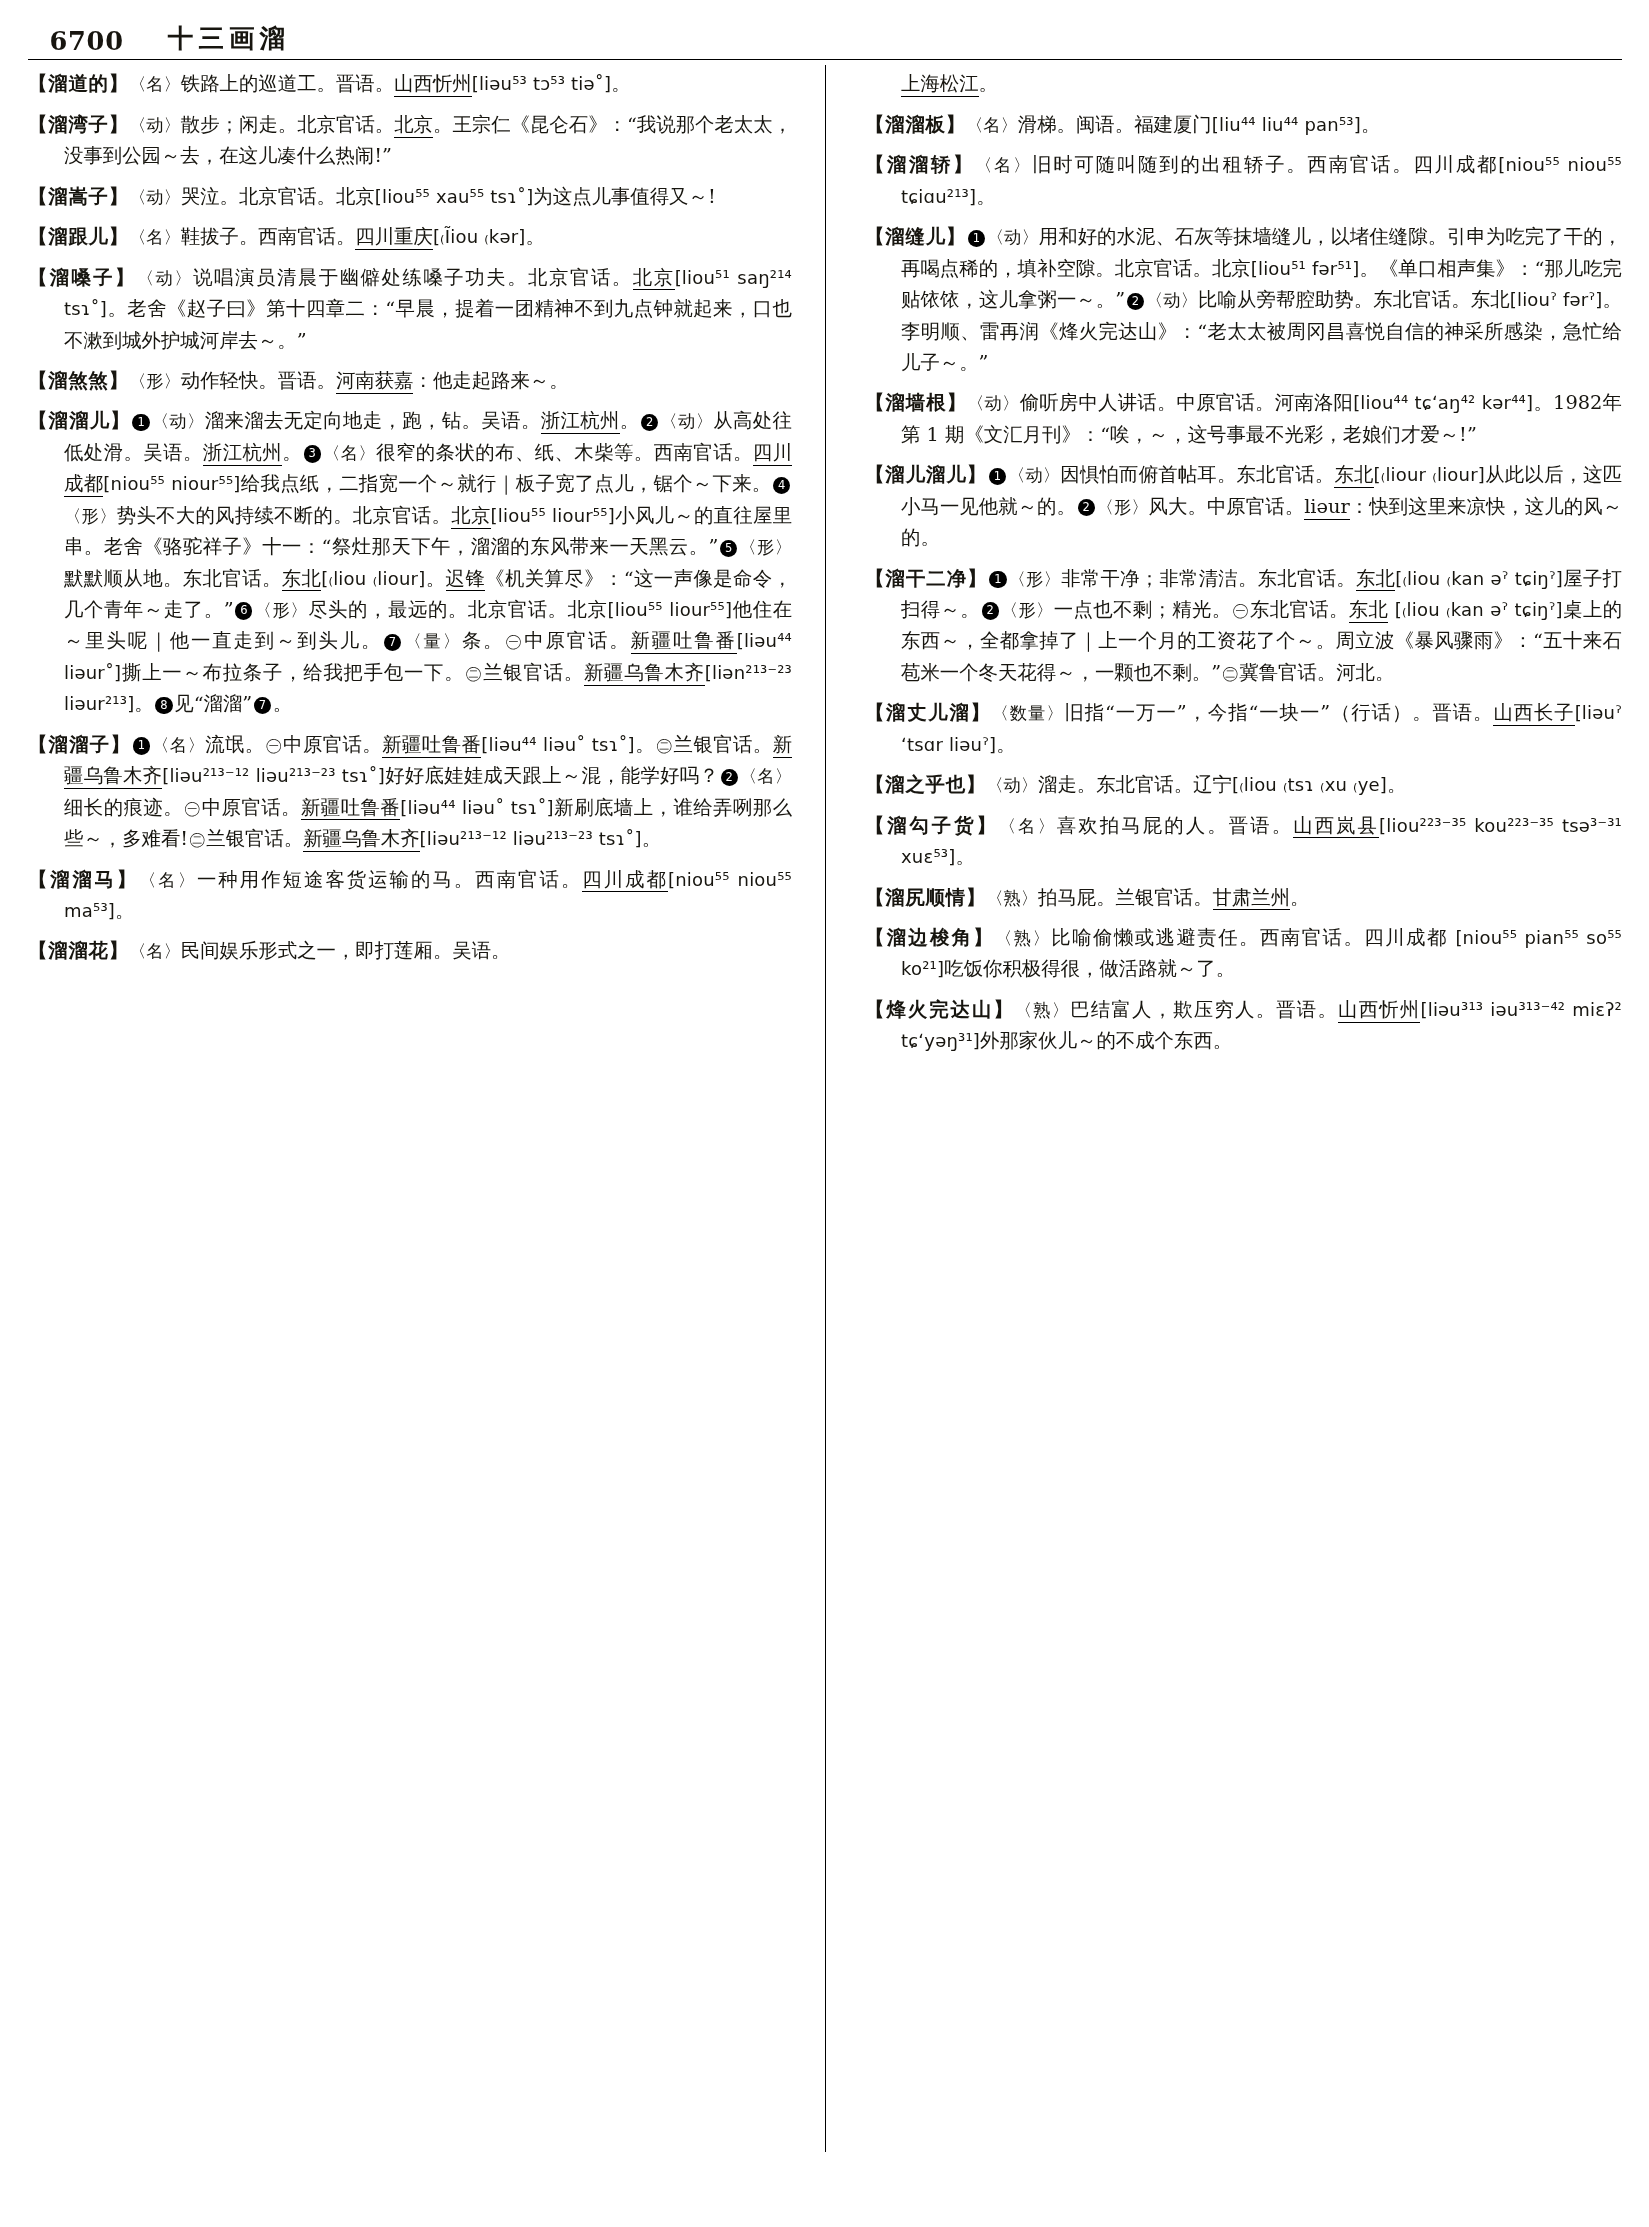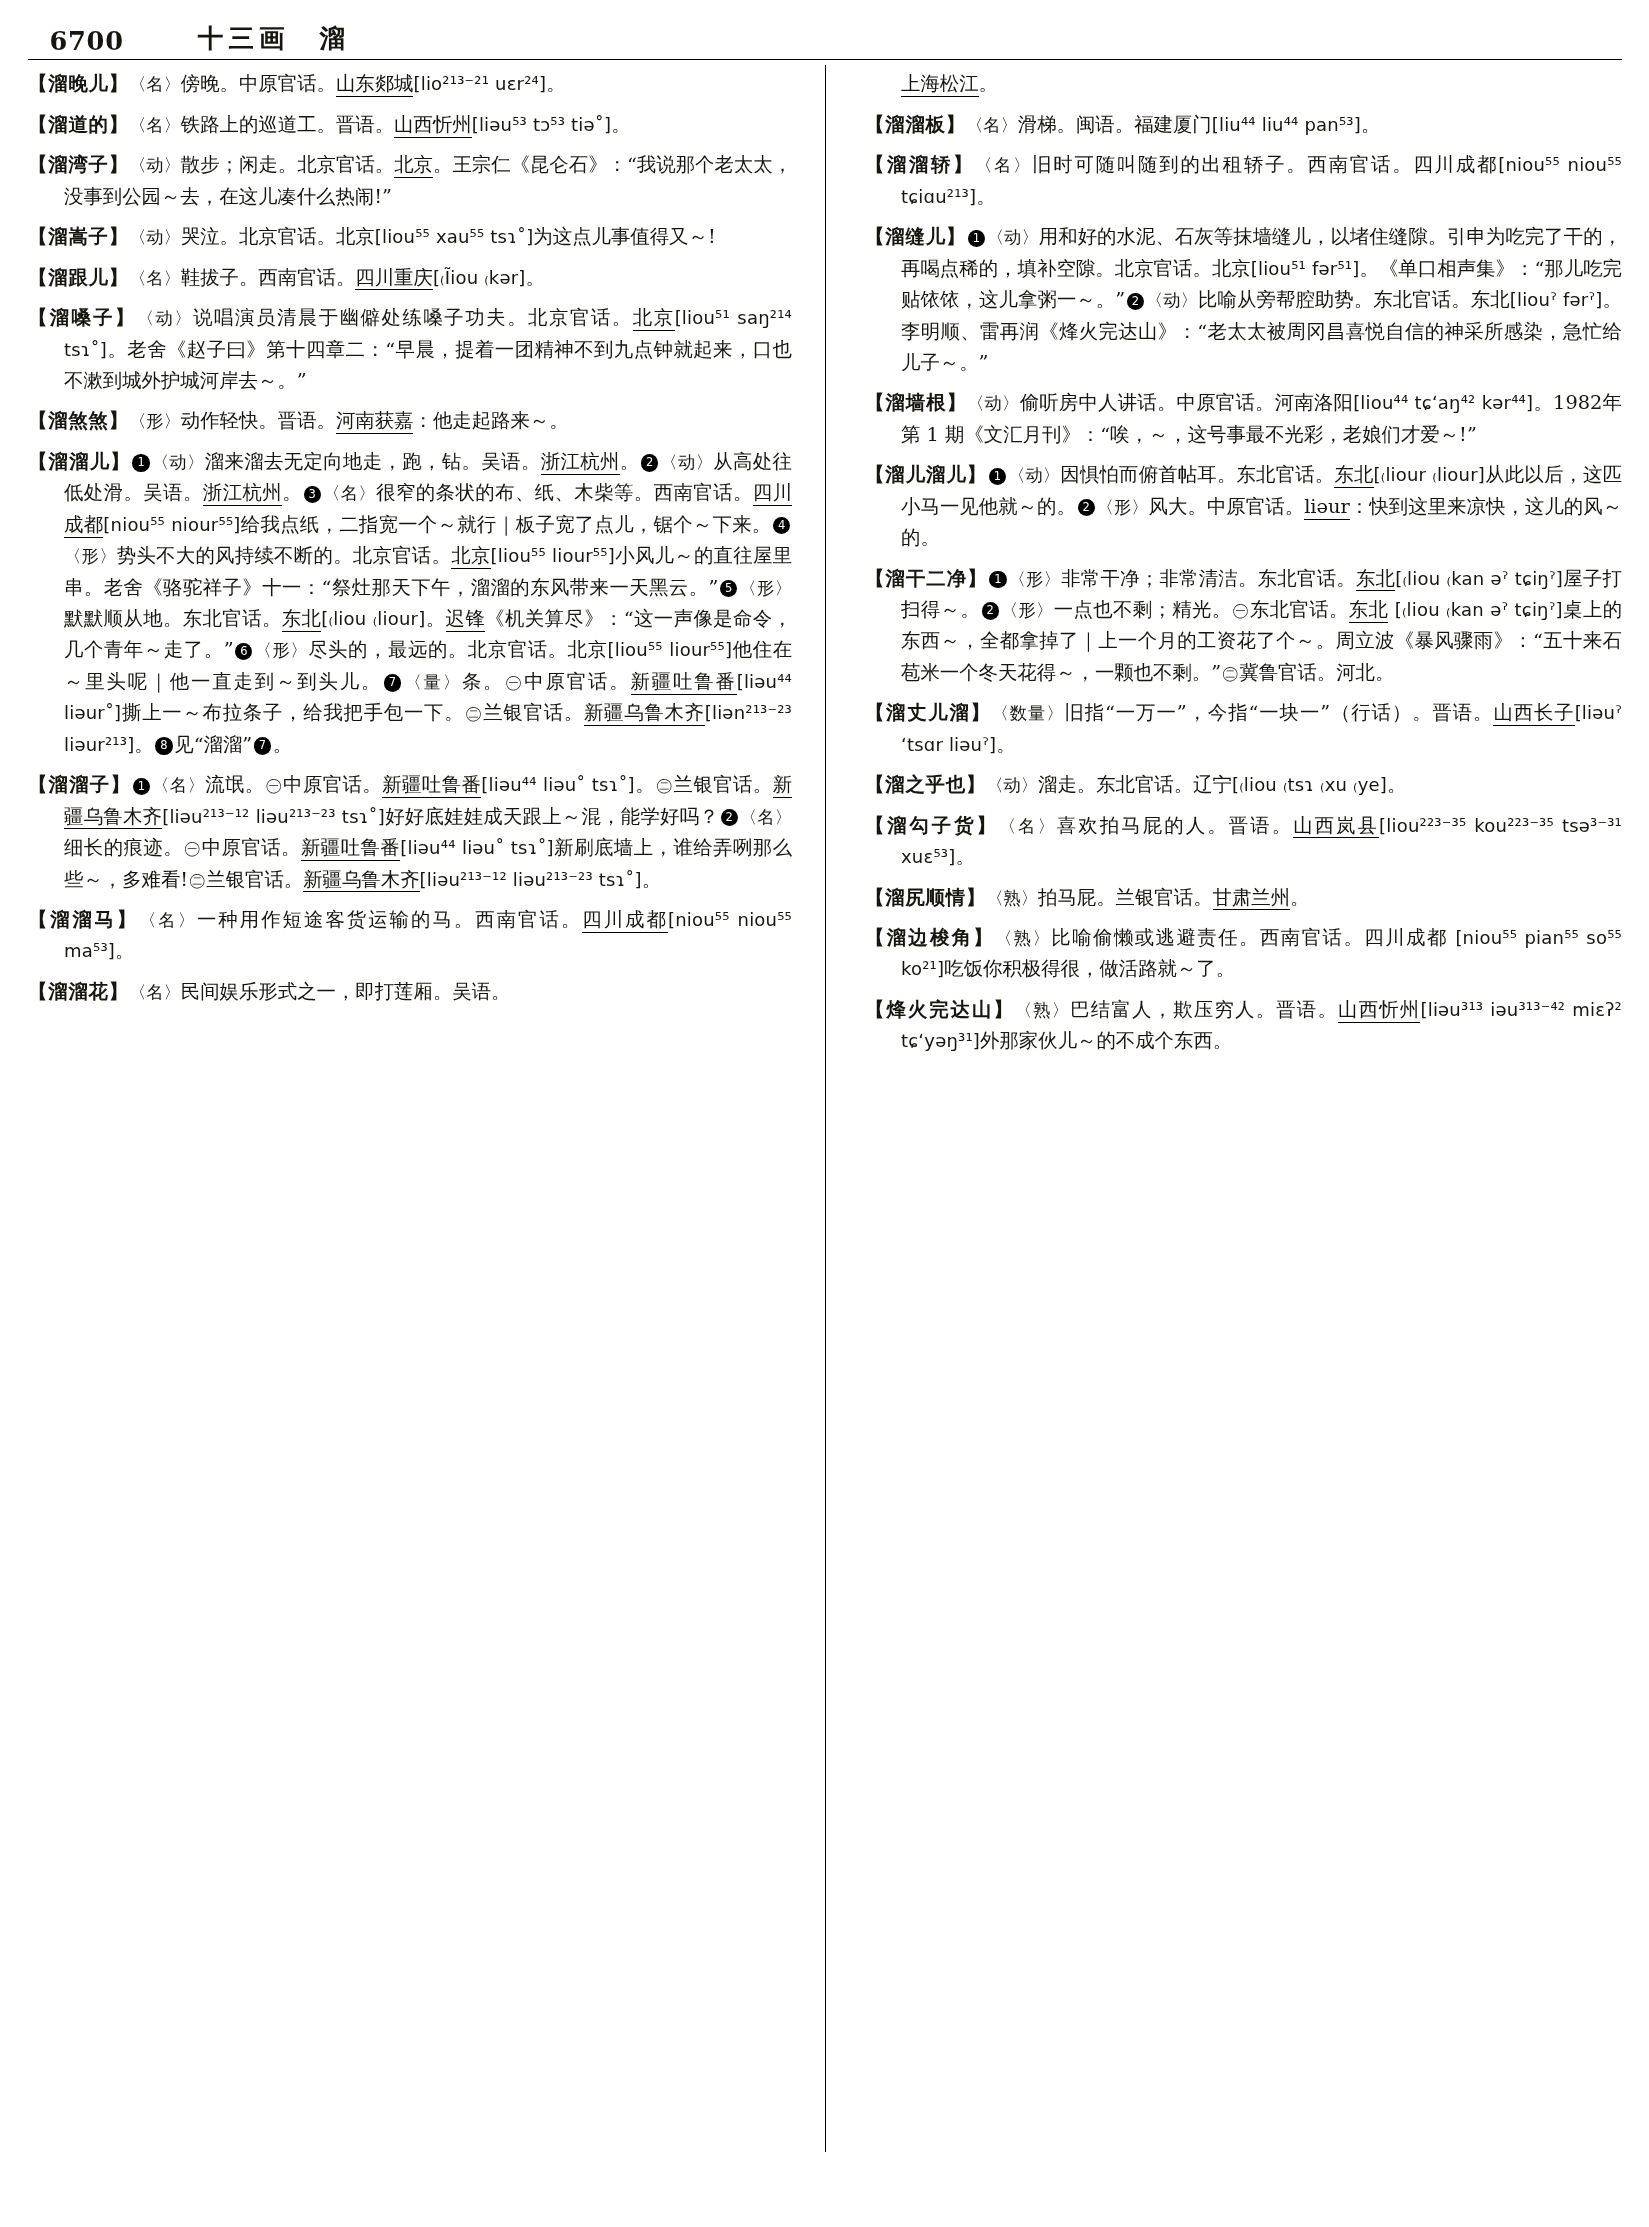--- a/index.html
+++ b/index.html
@@ -10,21 +10,21 @@
     position:relative;
     overflow:hidden;
   }
   #page {
     position:absolute; inset:0;
     padding:18px 28px 0 28px;
     box-sizing:border-box;
   }
   
   .header {
-    display:flex; align-items:flex-end; gap:30px;
+    display:flex; align-items:flex-end; 
     font-weight:bold;
     padding-left:21.4px;
     height:38px;
   }
   .header .pageno { font-size:25.6px; letter-spacing:0.8px; }
   .header .radical { font-size:25.6px; letter-spacing:5px;margin-left:44px; }
   .header .char { font-size:25.6px; letter-spacing:1.6px; }
   .rule {
     border-top:1.6px solid #000;
     margin:3.3px 0 8.2px 0;
@@ -99,21 +99,20 @@
   <div class="header">
     <span class="pageno">6700</span>
     <span class="radical">十三画</span>
     <span class="char">溜</span>
   </div>
   <div class="rule"></div>
 
   <div class="columns">
     <div class="divider"></div>
     <div class="col left" id="col-left">
-        <div class="entry"><span class="head hw">【溜晚儿】</span><span class="cont"><span class="pos">〈名〉</span>傍晚。中原官话。<span class="ul">山东郯城</span><span class="ipa">[lio²¹³⁻²¹ uɛr²⁴]</span>。</span></div>
         <div class="entry"><span class="head hw">【溜道的】</span><span class="cont"><span class="pos">〈名〉</span>铁路上的巡道工。晋语。<span class="ul">山西忻州</span><span class="ipa">[liəu⁵³ tɔ⁵³ tiə˚]</span>。</span></div>
         <div class="entry"><span class="head hw">【溜湾子】</span><span class="cont"><span class="pos">〈动〉</span>散步；闲走。北京官话。<span class="ul">北京</span>。王宗仁《昆仑石》：“我说那个老太太，没事到公园～去，在这儿凑什么热闹!”</span></div>
         <div class="entry"><span class="head hw">【溜嵩子】</span><span class="cont"><span class="pos">〈动〉</span>哭泣。北京官话。北京<span class="ipa">[liou⁵⁵ xau⁵⁵ tsɿ˚]</span>为这点儿事值得又～!</span></div>
         <div class="entry"><span class="head hw">【溜跟儿】</span><span class="cont"><span class="pos">〈名〉</span>鞋拔子。西南官话。<span class="ul">四川重庆</span><span class="ipa">[₍Ĩiou ₍kər]</span>。</span></div>
         <div class="entry"><span class="head hw">【溜嗓子】</span><span class="cont"><span class="pos">〈动〉</span>说唱演员清晨于幽僻处练嗓子功夫。北京官话。<span class="ul">北京</span><span class="ipa">[liou⁵¹ saŋ²¹⁴ tsɿ˚]</span>。老舍《赵子曰》第十四章二：“早晨，提着一团精神不到九点钟就起来，口也不漱到城外护城河岸去～。”</span></div>
         <div class="entry"><span class="head hw">【溜煞煞】</span><span class="cont"><span class="pos">〈形〉</span>动作轻快。晋语。<span class="ul">河南获嘉</span>：他走起路来～。</span></div>
         <div class="entry"><span class="head hw">【溜溜儿】</span><span class="cont"><span class="num">1</span><span class="pos">〈动〉</span>溜来溜去无定向地走，跑，钻。吴语。<span class="ul">浙江杭州</span>。<span class="num">2</span><span class="pos">〈动〉</span>从高处往低处滑。吴语。<span class="ul">浙江杭州</span>。<span class="num">3</span><span class="pos">〈名〉</span>很窄的条状的布、纸、木柴等。西南官话。<span class="ul">四川成都</span><span class="ipa">[niou⁵⁵ niour⁵⁵]</span>给我点纸，二指宽一个～就行｜板子宽了点儿，锯个～下来。<span class="num">4</span><span class="pos">〈形〉</span>势头不大的风持续不断的。北京官话。<span class="ul">北京</span><span class="ipa">[liou⁵⁵ liour⁵⁵]</span>小风儿～的直往屋里串。老舍《骆驼祥子》十一：“祭灶那天下午，溜溜的东风带来一天黑云。”<span class="num">5</span><span class="pos">〈形〉</span>默默顺从地。东北官话。<span class="ul">东北</span><span class="ipa">[₍liou ₍liour]</span>。<span class="ul">迟锋</span>《机关算尽》：“这一声像是命令，几个青年～走了。”<span class="num">6</span><span class="pos">〈形〉</span>尽头的，最远的。北京官话。北京<span class="ipa">[liou⁵⁵ liour⁵⁵]</span>他住在～里头呢｜他一直走到～到头儿。<span class="num">7</span><span class="pos">〈量〉</span>条。<span class="subnum">㊀</span>中原官话。<span class="ul">新疆吐鲁番</span><span class="ipa">[liəu⁴⁴ liəur˚]</span>撕上一～布拉条子，给我把手包一下。<span class="subnum">㊁</span>兰银官话。<span class="ul">新疆乌鲁木齐</span><span class="ipa">[liən²¹³⁻²³ liəur²¹³]</span>。<span class="num">8</span>见“溜溜”<span class="num">7</span>。</span></div>
         <div class="entry"><span class="head hw">【溜溜子】</span><span class="cont"><span class="num">1</span><span class="pos">〈名〉</span>流氓。<span class="subnum">㊀</span>中原官话。<span class="ul">新疆吐鲁番</span><span class="ipa">[liəu⁴⁴ liəu˚ tsɿ˚]</span>。<span class="subnum">㊁</span>兰银官话。<span class="ul">新疆乌鲁木齐</span><span class="ipa">[liəu²¹³⁻¹² liəu²¹³⁻²³ tsɿ˚]</span>好好底娃娃成天跟上～混，能学好吗？<span class="num">2</span><span class="pos">〈名〉</span>细长的痕迹。<span class="subnum">㊀</span>中原官话。<span class="ul">新疆吐鲁番</span><span class="ipa">[liəu⁴⁴ liəu˚ tsɿ˚]</span>新刷底墙上，谁给弄咧那么些～，多难看!<span class="subnum">㊁</span>兰银官话。<span class="ul">新疆乌鲁木齐</span><span class="ipa">[liəu²¹³⁻¹² liəu²¹³⁻²³ tsɿ˚]</span>。</span></div>
         <div class="entry"><span class="head hw">【溜溜马】</span><span class="cont"><span class="pos">〈名〉</span>一种用作短途客货运输的马。西南官话。<span class="ul">四川成都</span><span class="ipa">[niou⁵⁵ niou⁵⁵ ma⁵³]</span>。</span></div>
         <div class="entry"><span class="head hw">【溜溜花】</span><span class="cont"><span class="pos">〈名〉</span>民间娱乐形式之一，即打莲厢。吴语。</span></div>

